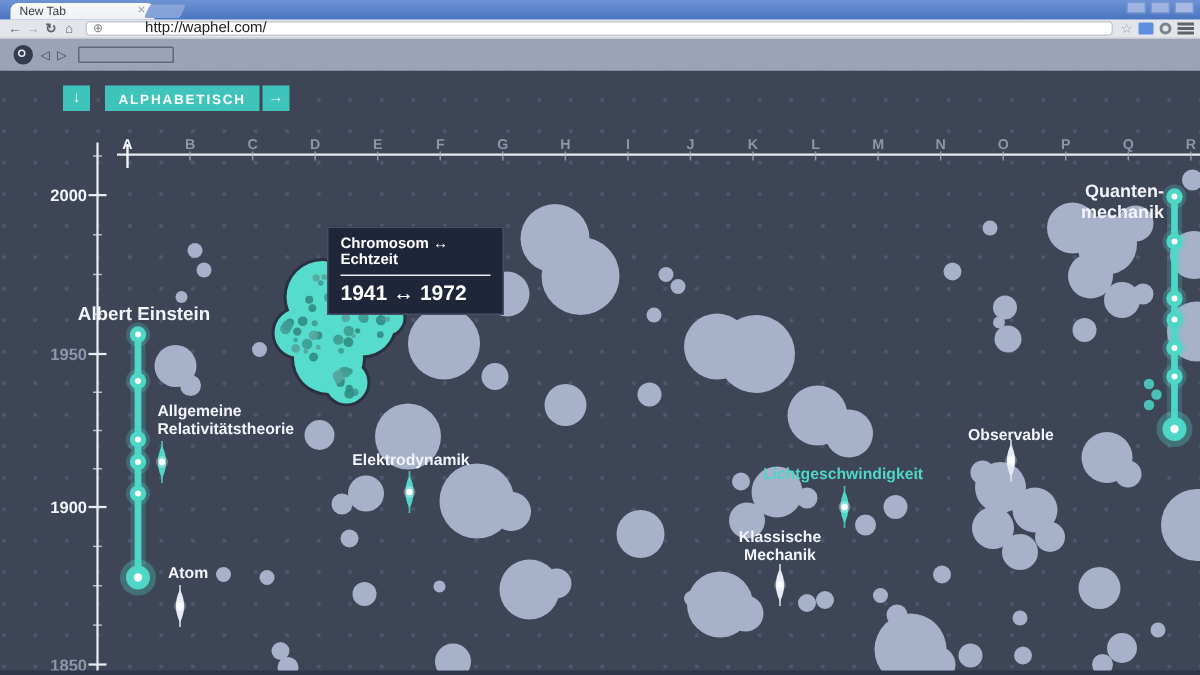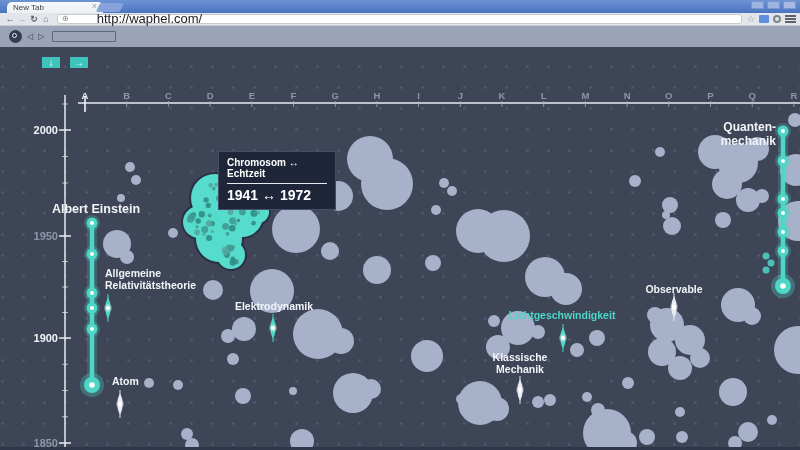--- a/index.html
+++ b/index.html
@@ -18,21 +18,21 @@
   .wc { width:13px; height:8px; background:#9db4e2; border-radius:1px; border:1px solid #7b97cf; }
   .wc.close { background:#a8b9e4; }
 
   .toolbar { height:13px; background:#e2e6ea; border-bottom:1px solid #c8ccd1;
              display:flex; align-items:center; padding:0 4px; }
   .tb-icon { font-size:9px; line-height:12px; color:#5f6368; width:12px; text-align:center; font-weight:bold; }
   .tb-icon.fwd { color:#a7acb2; }
   .addressbar { flex:1; height:10px; margin:0 5px; background:#fff; border:1px solid #c6cbd1;
                 border-radius:3px; display:flex; align-items:center; padding:0 4px; gap:3px; }
   .globe { font-size:8px; color:#80868b; line-height:8px; }
-  .url-text { font-size:13px; color:#202124; line-height:10px;padding-left:25px; }
+  .url-text { font-size:10px; color:#202124; line-height:10px;padding-left:25px; }
   .tb-right { display:flex; align-items:center; gap:4px; }
   .star { font-size:9px; color:#9aa0a6; }
   .page-ic { width:10px; height:8px; background:#5f8ee0; border-radius:1px; }
   .ring-ic { width:8px; height:8px; border:2px solid #7d838a; border-radius:50%; }
   .mini-burger { display:flex; flex-direction:column; gap:1px; }
   .mini-burger i { display:block; width:11px; height:2px; background:#5f6368; }
 
   
   .app-header { height:21px; background:#9ba4b6; display:flex; align-items:center; padding:0 9px; gap:5px; }
   .site-logo { width:13px; height:13px; border-radius:50%; background:#353c4f; position:relative; }
@@ -410,20 +410,21 @@
       <text x="520" y="361" text-anchor="middle" font-size="10.5" font-weight="bold" fill="#f2f4f8"><tspan x="520" dy="0">Klassische</tspan><tspan x="520" dy="12.389999999999999">Mechanik</tspan></text>
       <text x="674" y="293" text-anchor="middle" font-size="10.5" font-weight="bold" fill="#f2f4f8"><tspan x="674" dy="0">Observable</tspan></text>
       <text x="776" y="131" text-anchor="end" font-size="12" font-weight="bold" fill="#f2f4f8"><tspan x="776" dy="0">Quanten-</tspan><tspan x="776" dy="14.16">mechanik</tspan></text>
     </svg>
 
   <div class="sort-row">
     <div class="sort-btn">
       <span class="sort-arrow">↓</span>
     </div>
     <div class="sort-btn">
+      <span class="sort-main">ALPHABETISCH</span>
       <span class="sort-arrow">→</span>
     </div>
   </div>
 
   <div class="viz-tooltip">
     <span class="tt-title">Chromosom ↔ Echtzeit</span>
     <span class="tt-range">1941 ↔ 1972</span>
   </div>
 
   <div class="bottom-edge"></div>

